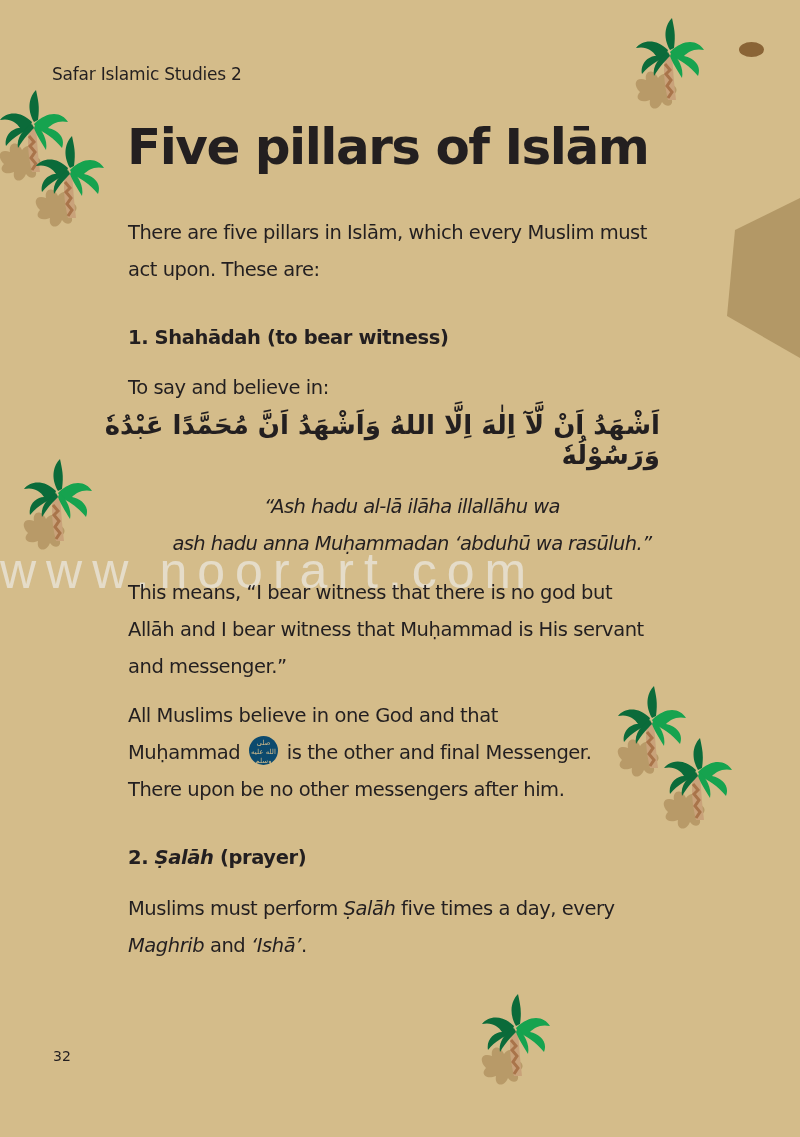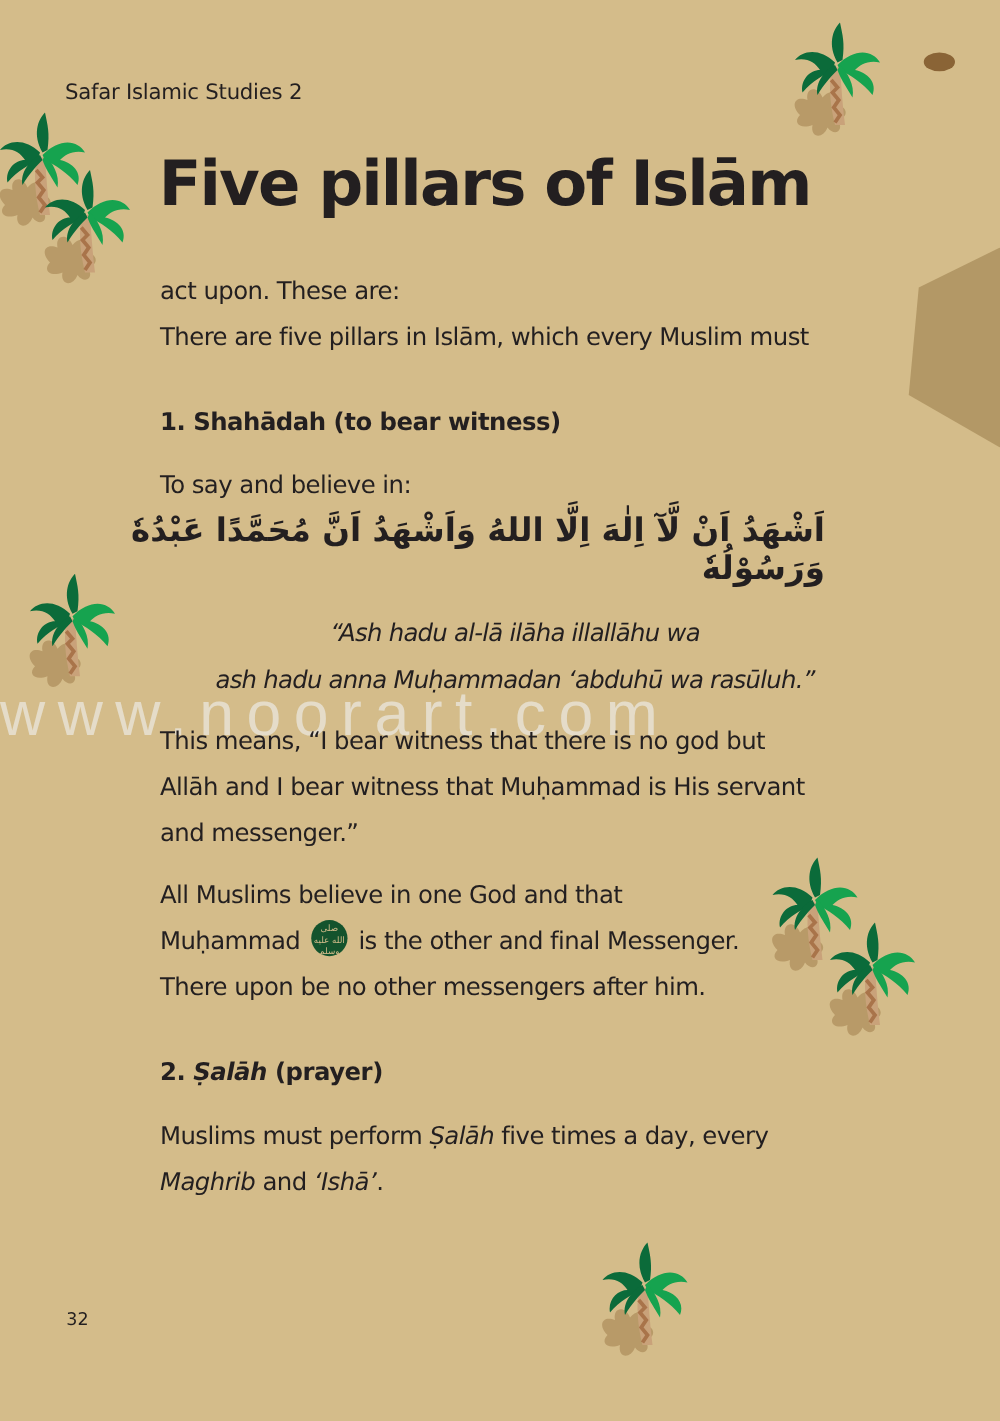--- a/index.html
+++ b/index.html
@@ -16,21 +16,21 @@
     .title { left: 127px; top: 120px; font-size: 50px; font-weight: bold; letter-spacing: -1.5px; margin: 0; line-height: 1.1; }
     .para { font-size: 19.5px; line-height: 37px; letter-spacing: -0.45px; margin: 0; }
     .heading { font-size: 19.5px; font-weight: bold; letter-spacing: -0.4px; margin: 0; }
     .arabic { left: 100px; width: 560px; top: 410px; text-align: right; direction: rtl;
       font-family: "DejaVu Sans", sans-serif; font-size: 26px; font-weight: bold; letter-spacing: 0; }
     .translit { left: 112px; width: 600px; top: 488px; text-align: center; font-style: italic;
       font-size: 19.5px; line-height: 37px; letter-spacing: -0.6px; }
     .watermark { left: 0; top: 546px; width: 777px; font-family: Liberation Sans, sans-serif;
       font-size: 50px; color: rgba(232, 226, 212, 0.85); letter-spacing: 10px; white-space: nowrap; line-height: 1; }
     .page-number { left: 53px; top: 1048px; font-size: 14px; }
-    .pbuh { display: inline-block; width: 29px; height: 29px; border-radius: 50%; background: #14532d;
+    .pbuh { display: inline-block; width: 29px; height: 29px; border-radius: 50%; background: #0c4a6e;
       color: #d4bc8a; font-size: 7px; line-height: 9px; text-align: center; vertical-align: middle;
       margin: 0 3px; padding-top: 3px; box-sizing: border-box; position: relative; top: -3px; }
     .hex { right: 0; top: 198px; }
     .dot { left: 739px; top: 42px; width: 25px; height: 15px; border-radius: 50%; background: #8a6436; }
     .tree { width: 80px; height: 100px; }
     em { font-style: italic; }
   </style>
 </head>
 <body>
 
@@ -77,22 +77,22 @@
 
   <svg class="abs hex" width="75" height="160" viewBox="0 0 75 160">
     <polygon points="75,0 10,32 2,118 75,160" fill="#b39866"></polygon>
   </svg>
 
   <div class="abs running-head">Safar Islamic Studies 2</div>
 
   <h1 class="abs title">Five pillars of Islām</h1>
 
   <div class="abs" style="left:128px; top:214px;">
+    <p class="para">There are five pillars in Islām, which every Muslim must</p>
     <p class="para">act upon. These are:</p>
-    <p class="para">There are five pillars in Islām, which every Muslim must</p>
   </div>
 
   <h2 class="abs heading" style="left:128px; top:326px;">1. Shahādah (to bear witness)</h2>
 
   <p class="abs para" style="left:128px; top:369px;">To say and believe in:</p>
 
   <div class="abs arabic">اَشْهَدُ اَنْ لَّآ اِلٰهَ اِلَّا اللهُ وَاَشْهَدُ اَنَّ مُحَمَّدًا عَبْدُهٗ وَرَسُوْلُهٗ</div>
 
   <div class="abs translit">
     <div>“Ash hadu al-lā ilāha illallāhu wa</div>

